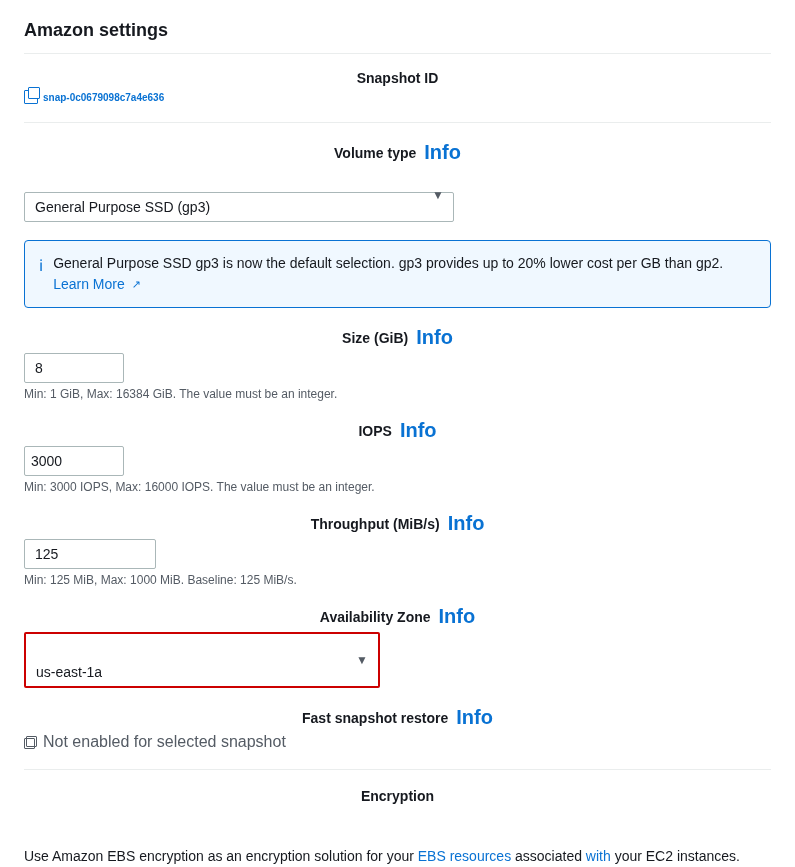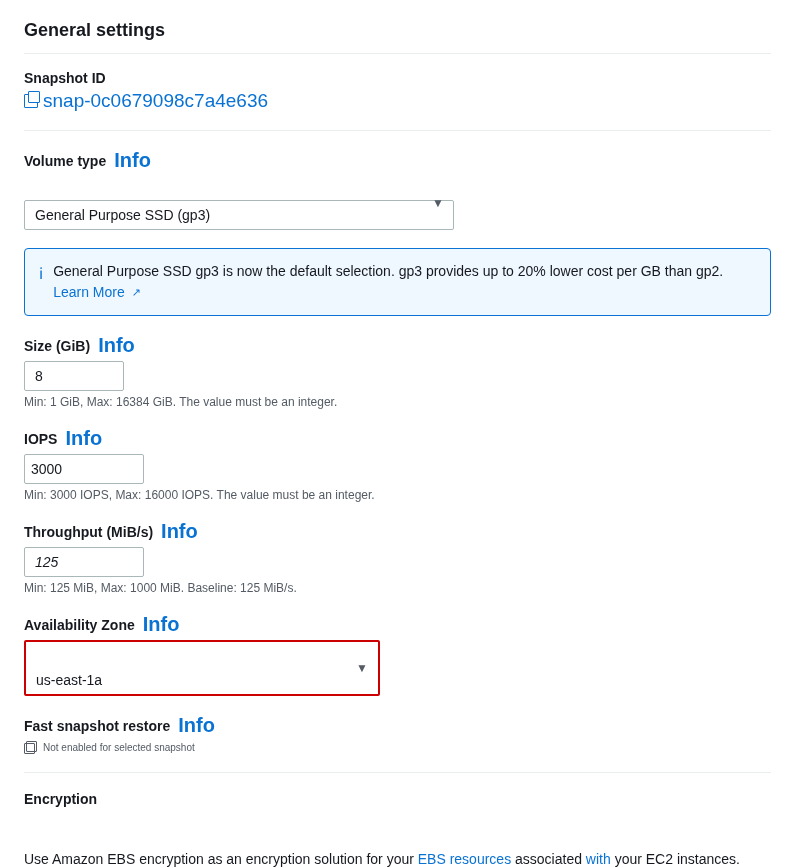--- a/index.html
+++ b/index.html
@@ -27,36 +27,38 @@
       margin-bottom: 18px;
     }
     .field-label {
       font-size: 14px;
       font-weight: 700;
       color: #16191f;
       margin-bottom: 4px;
       display: flex;
       align-items: center;
       gap: 8px;
+      justify-content: center;
     }
     .info-link {
       color: #0972d3;
       font-weight: 700;
       font-size: 20px;
       cursor: pointer;
       text-decoration: none;
     }
     .snapshot-id-link {
       color: #0972d3;
-      font-size: 19px;
+      font-size: 10px;
       cursor: pointer;
       display: flex;
       align-items: center;
       gap: 5px;
       text-decoration: none;
+      font-weight: bold;
     }
     .copy-icon {
       display: inline-block;
       width: 14px;
       height: 14px;
       border: 1.5px solid #0972d3;
       border-radius: 1px;
       position: relative;
     }
     .copy-icon::before {
@@ -191,21 +193,21 @@
       height: 9px;
       border: 1.5px solid #545b64;
       border-radius: 1px;
       position: absolute;
       top: 0;
       right: 0;
       background: #fff;
     }
     .not-enabled-text {
       color: #545b64;
-      font-size: 10px;
+      font-size: 16px;
     }
     .encryption-desc {
       font-size: 14px;
       color: #0972d3;
       margin-bottom: 8px;
       margin-top: 44px;
     }
     .encryption-desc span {
       color: #16191f;
     }
@@ -226,21 +228,21 @@
     .divider {
       border: none;
       border-top: 1px solid #eaeded;
       margin: 0 0 18px 0;
     }
   </style>
 </head>
 <body>
 
 <div class="page-container">
-  <h1 class="page-title">General settings</h1>
+  <h1 class="page-title">Amazon settings</h1>
 
   <div class="section">
     <div class="field-label">
       <span>Snapshot ID</span>
     </div>
     <a class="snapshot-id-link" href="#">
       <span class="copy-icon"></span>
       <span>snap-0c0679098c7a4e636</span>
     </a>
   </div>
@@ -283,30 +285,30 @@
     </div>
     <input type="text" value="8" style="">
     <div class="field-hint">Min: 1 GiB, Max: 16384 GiB. The value must be an integer.</div>
   </div>
 
   <div class="section">
     <div class="field-label">
       <span>IOPS</span>
       <a class="info-link" href="#">Info</a>
     </div>
-    <input type="text" value="3000" style="width: 120px; padding-left: 6px;">
+    <input type="text" value="3000" style="width: 100px; padding-left: 6px;">
     <div class="field-hint">Min: 3000 IOPS, Max: 16000 IOPS. The value must be an integer.</div>
   </div>
 
   <div class="section">
     <div class="field-label">
       <span>Throughput (MiB/s)</span>
       <a class="info-link" href="#">Info</a>
     </div>
-    <input type="text" value="125" style="width: 120px; font-style: italic;">
+    <input type="text" value="125" style="width: 132px;">
     <div class="field-hint">Min: 125 MiB, Max: 1000 MiB. Baseline: 125 MiB/s.</div>
   </div>
 
   <div class="section">
     <div class="field-label">
       <span>Availability Zone</span>
       <a class="info-link" href="#">Info</a>
     </div>
     <div class="availability-zone-select-wrapper">
       <select>

